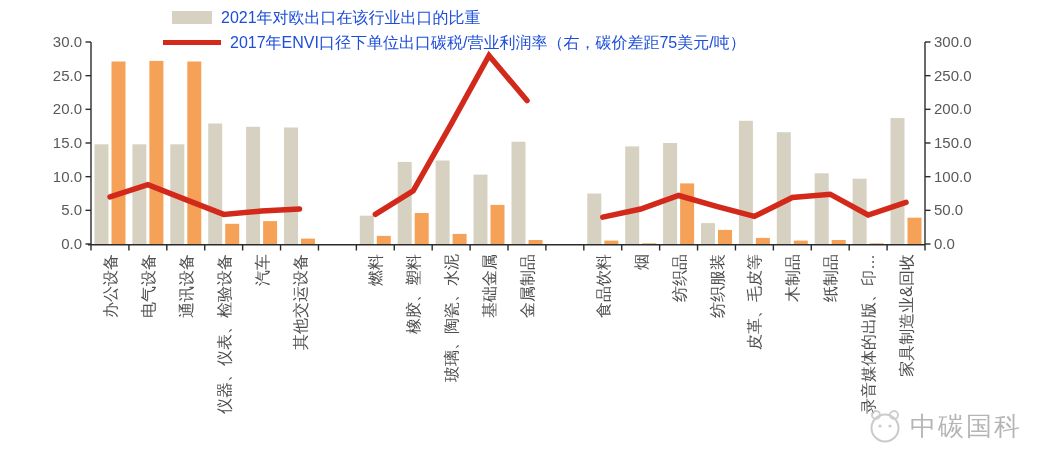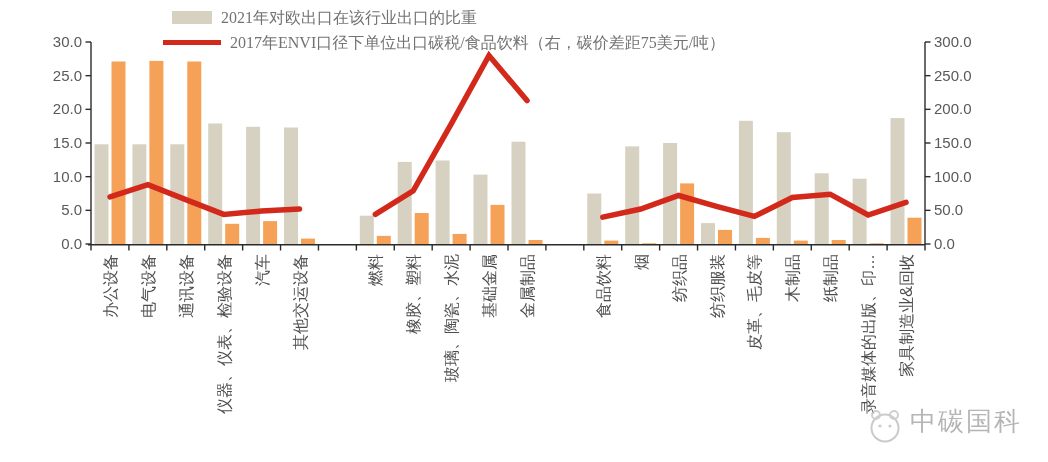--- a/index.html
+++ b/index.html
@@ -5,41 +5,41 @@
   html,body{margin:0;padding:0;background:#fff;}
   .stage{
     position:relative;width:1048px;height:462px;background:#ffffff;
     font-family:"Liberation Sans",sans-serif;overflow:hidden;
   }
   .legend{position:absolute;left:172px;top:5px;z-index:3;}
   .legend-row{display:flex;align-items:center;height:25px;}
   .sw{display:inline-block;margin-right:9px;flex:none;}
   .sw-bar{width:40px;height:13px;}
   .sw-line{width:58px;height:5px;margin-left:-9px;}
-  .legend-label{font-size:16px;color:#737373;white-space:nowrap;line-height:1;font-family:Liberation Serif, serif;}
+  .legend-label{font-size:16px;color:#1d4ed8;white-space:nowrap;line-height:1;}
   #plot{position:absolute;left:0;top:0;z-index:1;}
   .tick{font-family:"Liberation Sans",sans-serif;font-size:15px;fill:#595959;}
   .cat{font-family:"Liberation Sans",sans-serif;font-size:16px;fill:#4d4d4d;}
   .ax{stroke:#2b2b2b;stroke-width:1.4;}
-  .watermark{position:absolute;right:26px;bottom:14px;display:flex;opacity:.8;z-index:2;}
+  .watermark{position:absolute;right:26px;bottom:14px;display:flex;align-items:center;opacity:.8;z-index:2;}
   .wm-text{font-size:26px;color:#a3a3a3;letter-spacing:2px;margin-left:6px;}
 </style>
 </head>
 <body>
 
 <div class="stage">
 
   <div class="legend">
     <div class="legend-row">
       <span class="sw sw-bar" style="background: rgb(214, 209, 193);"></span>
       <span class="legend-label">2021年对欧出口在该行业出口的比重</span>
     </div>
     <div class="legend-row">
       <span class="sw sw-line" style="background: rgb(210, 41, 27);"></span>
-      <span class="legend-label">2017年ENVI口径下单位出口碳税/食品饮料（右，碳价差距75美元/吨）</span>
+      <span class="legend-label">2017年ENVI口径下单位出口碳税/营业利润率（右，碳价差距75美元/吨）</span>
     </div>
   </div>
 
   <div id="plot"><svg width="1048" height="462" viewBox="0 0 1048 462">
         <line x1="91" y1="42" x2="91" y2="245" class="ax"></line>
         <line x1="925" y1="42" x2="925" y2="245" class="ax"></line>
         <line x1="85.5" y1="244" x2="91" y2="244" class="ax"></line>
         <text x="82" y="249" text-anchor="end" class="tick">0.0</text>
         <line x1="85.5" y1="210.33333333333334" x2="91" y2="210.33333333333334" class="ax"></line>
         <text x="82" y="215.33333333333334" text-anchor="end" class="tick">5.0</text>

